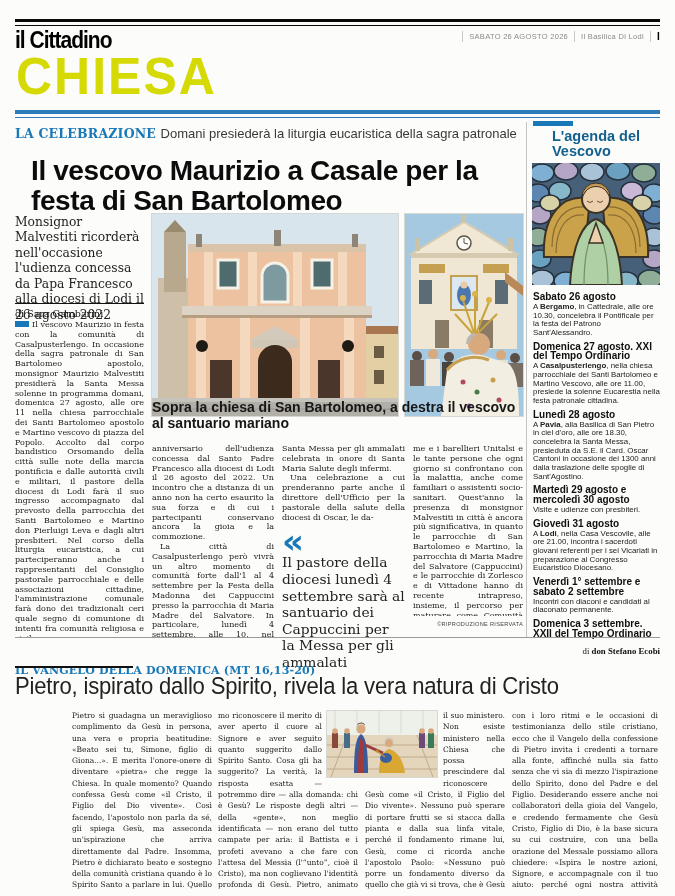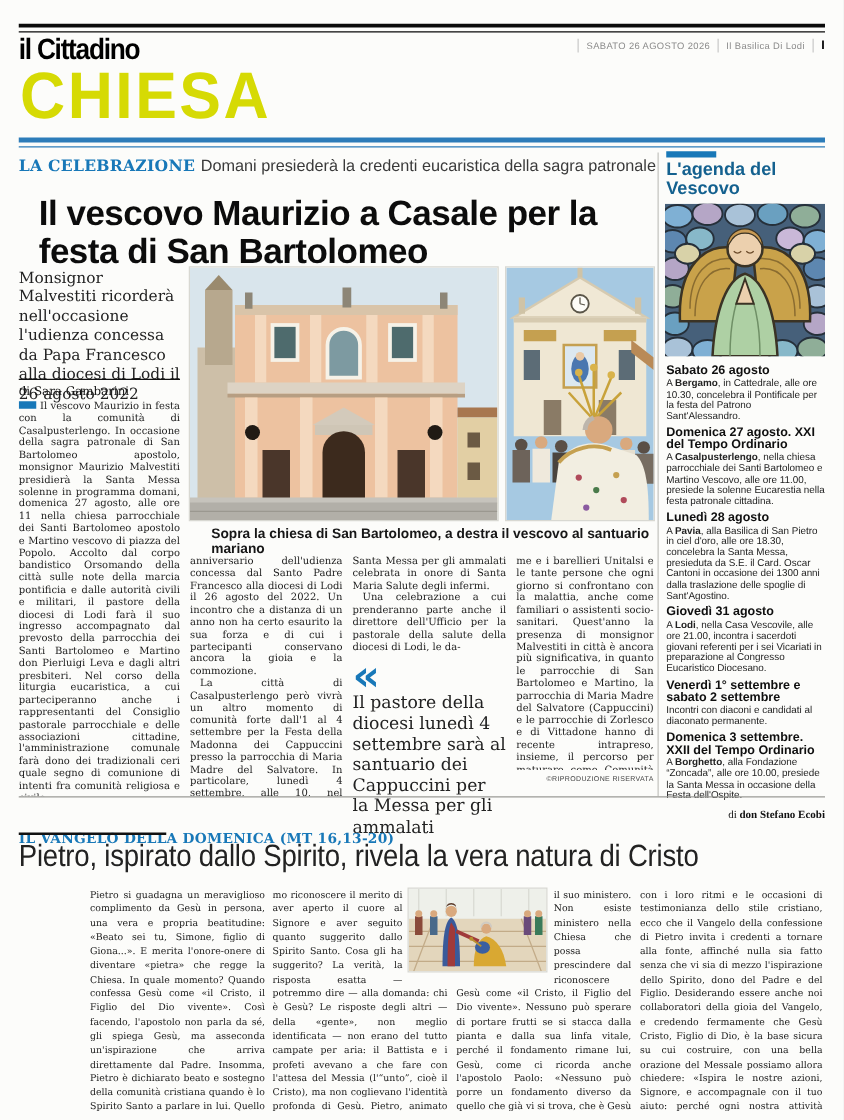--- a/index.html
+++ b/index.html
@@ -35,31 +35,31 @@
   .lead-marker{display:inline-block;width:14px;height:6px;background:#1878b8;margin-right:3px;}
 
   .col1{left:15px;top:320px;width:129px;height:317px;}
   .col2{left:152px;top:444px;width:122px;height:193px;}
   .col3{left:282px;top:444px;width:123px;height:193px;overflow:visible;}
   .col4{left:413px;top:444px;width:110px;height:172px;}
 
   .photo{outline:1px solid #d8d8d2;}
   .photo-church{left:152px;top:214px;width:246px;height:202px;}
   .photo-procession{left:405px;top:214px;width:118px;height:202px;}
-  .caption{left:152px;top:421px;width:371px;font-size:11px;font-weight:bold;color:#161616;margin-left:17px;}
+  .caption{left:152px;top:399px;width:371px;font-size:14px;font-weight:bold;color:#161616;}
 
   .pullquote{margin-top:6px;}
   .pq-mark{font-family:"DejaVu Sans",sans-serif;font-size:34px;font-weight:800;color:#1878b8;line-height:26px;}
   .pq-text{font-family:"DejaVu Serif",serif;font-size:13.8px;line-height:16.6px;color:#222;text-align:left;}
   .copyright{left:413px;top:621px;width:110px;text-align:right;font-size:5.6px;letter-spacing:.3px;color:#444;font-family:"Liberation Sans",sans-serif;}
 
   
   .v-divider{left:526px;top:122px;width:1px;height:515px;background:#c4c4c0;}
   .agenda-bar{left:533px;top:121px;width:40px;height:5px;background:#1878b8;}
-  .agenda-title{left:533px;top:129px;width:100px;font-size:14.5px;font-weight:800;line-height:1.05;color:#14618f;}
+  .agenda-title{left:552px;top:129px;width:100px;font-size:14.5px;font-weight:800;line-height:1.05;color:#14618f;}
   .agenda-image{left:532px;top:163px;width:128px;height:122px;}
   .agenda-list{left:533px;top:292px;width:127px;height:348px;overflow:hidden;}
   .agenda-item{margin-bottom:4px;}
   .agenda-item h4{margin:0 0 1px 0;font-size:10px;line-height:9.8px;font-weight:800;color:#0f0f0f;}
   .agenda-item .ab{font-size:7.9px;line-height:8.7px;color:#222;}
   .agenda-item .ab b{font-weight:bold;}
 
   
   .mid-rule{left:15px;top:637px;width:645px;border-top:1px solid #9a9a96;}
   .gospel-kicker{left:15px;top:664px;font-family:"DejaVu Serif",serif;font-weight:bold;font-size:11px;color:#1878b8;letter-spacing:.2px;}
@@ -91,21 +91,21 @@
     <span>Il Basilica Di Lodi</span>
     <span class="sep"></span>
     <span class="page-marker">I</span>
   </div>
 
   <div class="abs section-title">CHIESA</div>
   <div class="abs blue-rule"></div>
 
   <div class="abs kicker-row">
     <span class="kicker">LA CELEBRAZIONE</span>
-    <span class="kicker-text">Domani presiederà la credenti eucaristica della sagra patronale</span>
+    <span class="kicker-text">Domani presiederà la liturgia eucaristica della sagra patronale</span>
   </div>
   <h1 class="abs headline" style="margin:16px">Il vescovo Maurizio a Casale per la festa di San Bartolomeo</h1>
 
   <div class="abs standfirst">Monsignor Malvestiti ricorderà nell'occasione l'udienza concessa da Papa Francesco alla diocesi di Lodi il 26 agosto 2022</div>
   <div class="abs byline-rule"></div>
   <div class="abs byline"><span>di </span><b>Sara Gambarini</b></div>
 
   <svg class="abs photo photo-church" viewBox="0 0 246 202" preserveAspectRatio="none">
     <rect width="246" height="202" fill="#d9e5ec"></rect>
     <rect x="6" y="64" width="30" height="138" fill="#cdbfa8"></rect>
@@ -202,21 +202,21 @@
   <div class="abs bodycol col1">
     <p><span class="lead-marker"></span><span>Il vescovo Maurizio in festa con la comunità di Casalpusterlengo. In occasione della sagra patronale di San Bartolomeo apostolo, monsignor Maurizio Malvestiti presidierà la Santa Messa solenne in programma domani, domenica 27 agosto, alle ore 11 nella chiesa parrocchiale dei Santi Bartolomeo apostolo e Martino vescovo di piazza del Popolo. Accolto dal corpo bandistico Orsomando della città sulle note della marcia pontificia e dalle autorità civili e militari, il pastore della diocesi di Lodi farà il suo ingresso accompagnato dal prevosto della parrocchia dei Santi Bartolomeo e Martino don Pierluigi Leva e dagli altri presbiteri. Nel corso della liturgia eucaristica, a cui parteciperanno anche i rappresentanti del Consiglio pastorale parrocchiale e delle associazioni cittadine, l'amministrazione comunale farà dono dei tradizionali ceri quale segno di comunione di intenti fra comunità religiosa e civile.</span></p>
 
   </div>
   <div class="abs bodycol col2">
     <p>anniversario dell'udienza concessa dal Santo Padre Francesco alla diocesi di Lodi il 26 agosto del 2022. Un incontro che a distanza di un anno non ha certo esaurito la sua forza e di cui i partecipanti conservano ancora la gioia e la commozione.</p>
     <p class="ind">La città di Casalpusterlengo però vivrà un altro momento di comunità forte dall'1 al 4 settembre per la Festa della Madonna dei Cappuccini presso la parrocchia di Maria Madre del Salvatore. In particolare, lunedì 4 settembre, alle 10, nel piazzale del santuario dei Cappuccini, il vescovo Maurizio presiederà la</p>
   </div>
   <div class="abs bodycol col3">
     <p>Santa Messa per gli ammalati celebrata in onore di Santa Maria Salute degli infermi.</p>
-    <p class="ind">Una celebrazione a cui prenderanno parte anche il direttore dell'Ufficio per la pastorale della salute della diocesi di Lodi, le da-</p>
+    <p class="ind">Una celebrazione a cui prenderanno parte anche il direttore dell'Ufficio per la pastorale della salute della diocesi di Oscar, le da-</p>
     <div class="pullquote">
       <div class="pq-mark">«</div>
       <div class="pq-text">Il pastore della diocesi lunedì 4 settembre sarà al santuario dei Cappuccini per la Messa per gli ammalati</div>
     </div>
   </div>
   <div class="abs bodycol col4">
     <p>me e i barellieri Unitalsi e le tante persone che ogni giorno si confrontano con la malattia, anche come familiari o assistenti socio-sanitari. Quest'anno la presenza di monsignor Malvestiti in città è ancora più significativa, in quanto le parrocchie di San Bartolomeo e Martino, la parrocchia di Maria Madre del Salvatore (Cappuccini) e le parrocchie di Zorlesco e di Vittadone hanno di recente intrapreso, insieme, il percorso per maturare come Comunità pastorale sulla via tracciata dal Sinodo XIV della Chiesa di Lodi. ■</p>
   </div>
   <div class="abs copyright">©RIPRODUZIONE RISERVATA</div>
 
@@ -266,20 +266,24 @@
       <h4>Sabato 26 agosto</h4>
       <div class="ab"><span>A </span><b>Bergamo</b><span>, in Cattedrale, alle ore 10.30, concelebra il Pontificale per la festa del Patrono Sant'Alessandro.</span></div>
     </div>
     <div class="agenda-item">
       <h4>Domenica 27 agosto. XXI del Tempo Ordinario</h4>
       <div class="ab"><span>A </span><b>Casalpusterlengo</b><span>, nella chiesa parrocchiale dei Santi Bartolomeo e Martino Vescovo, alle ore 11.00, presiede la solenne Eucarestia nella festa patronale cittadina.</span></div>
     </div>
     <div class="agenda-item">
       <h4>Lunedì 28 agosto</h4>
       <div class="ab"><span>A </span><b>Pavia</b><span>, alla Basilica di San Pietro in ciel d'oro, alle ore 18.30, concelebra la Santa Messa, presieduta da S.E. il Card. Oscar Cantoni in occasione dei 1300 anni dalla traslazione delle spoglie di Sant'Agostino.</span></div>
+    </div>
+    <div class="agenda-item">
+      <h4>Martedì 29 agosto e mercoledì 30 agosto</h4>
+      <div class="ab"><span></span><b></b><span>Visite e udienze con presbiteri.</span></div>
     </div>
     <div class="agenda-item">
       <h4>Giovedì 31 agosto</h4>
       <div class="ab"><span>A </span><b>Lodi</b><span>, nella Casa Vescovile, alle ore 21.00, incontra i sacerdoti giovani referenti per i sei Vicariati in preparazione al Congresso Eucaristico Diocesano.</span></div>
     </div>
     <div class="agenda-item">
       <h4>Venerdì 1° settembre e sabato 2 settembre</h4>
       <div class="ab"><span></span><b></b><span>Incontri con diaconi e candidati al diaconato permanente.</span></div>
     </div>
     <div class="agenda-item">

